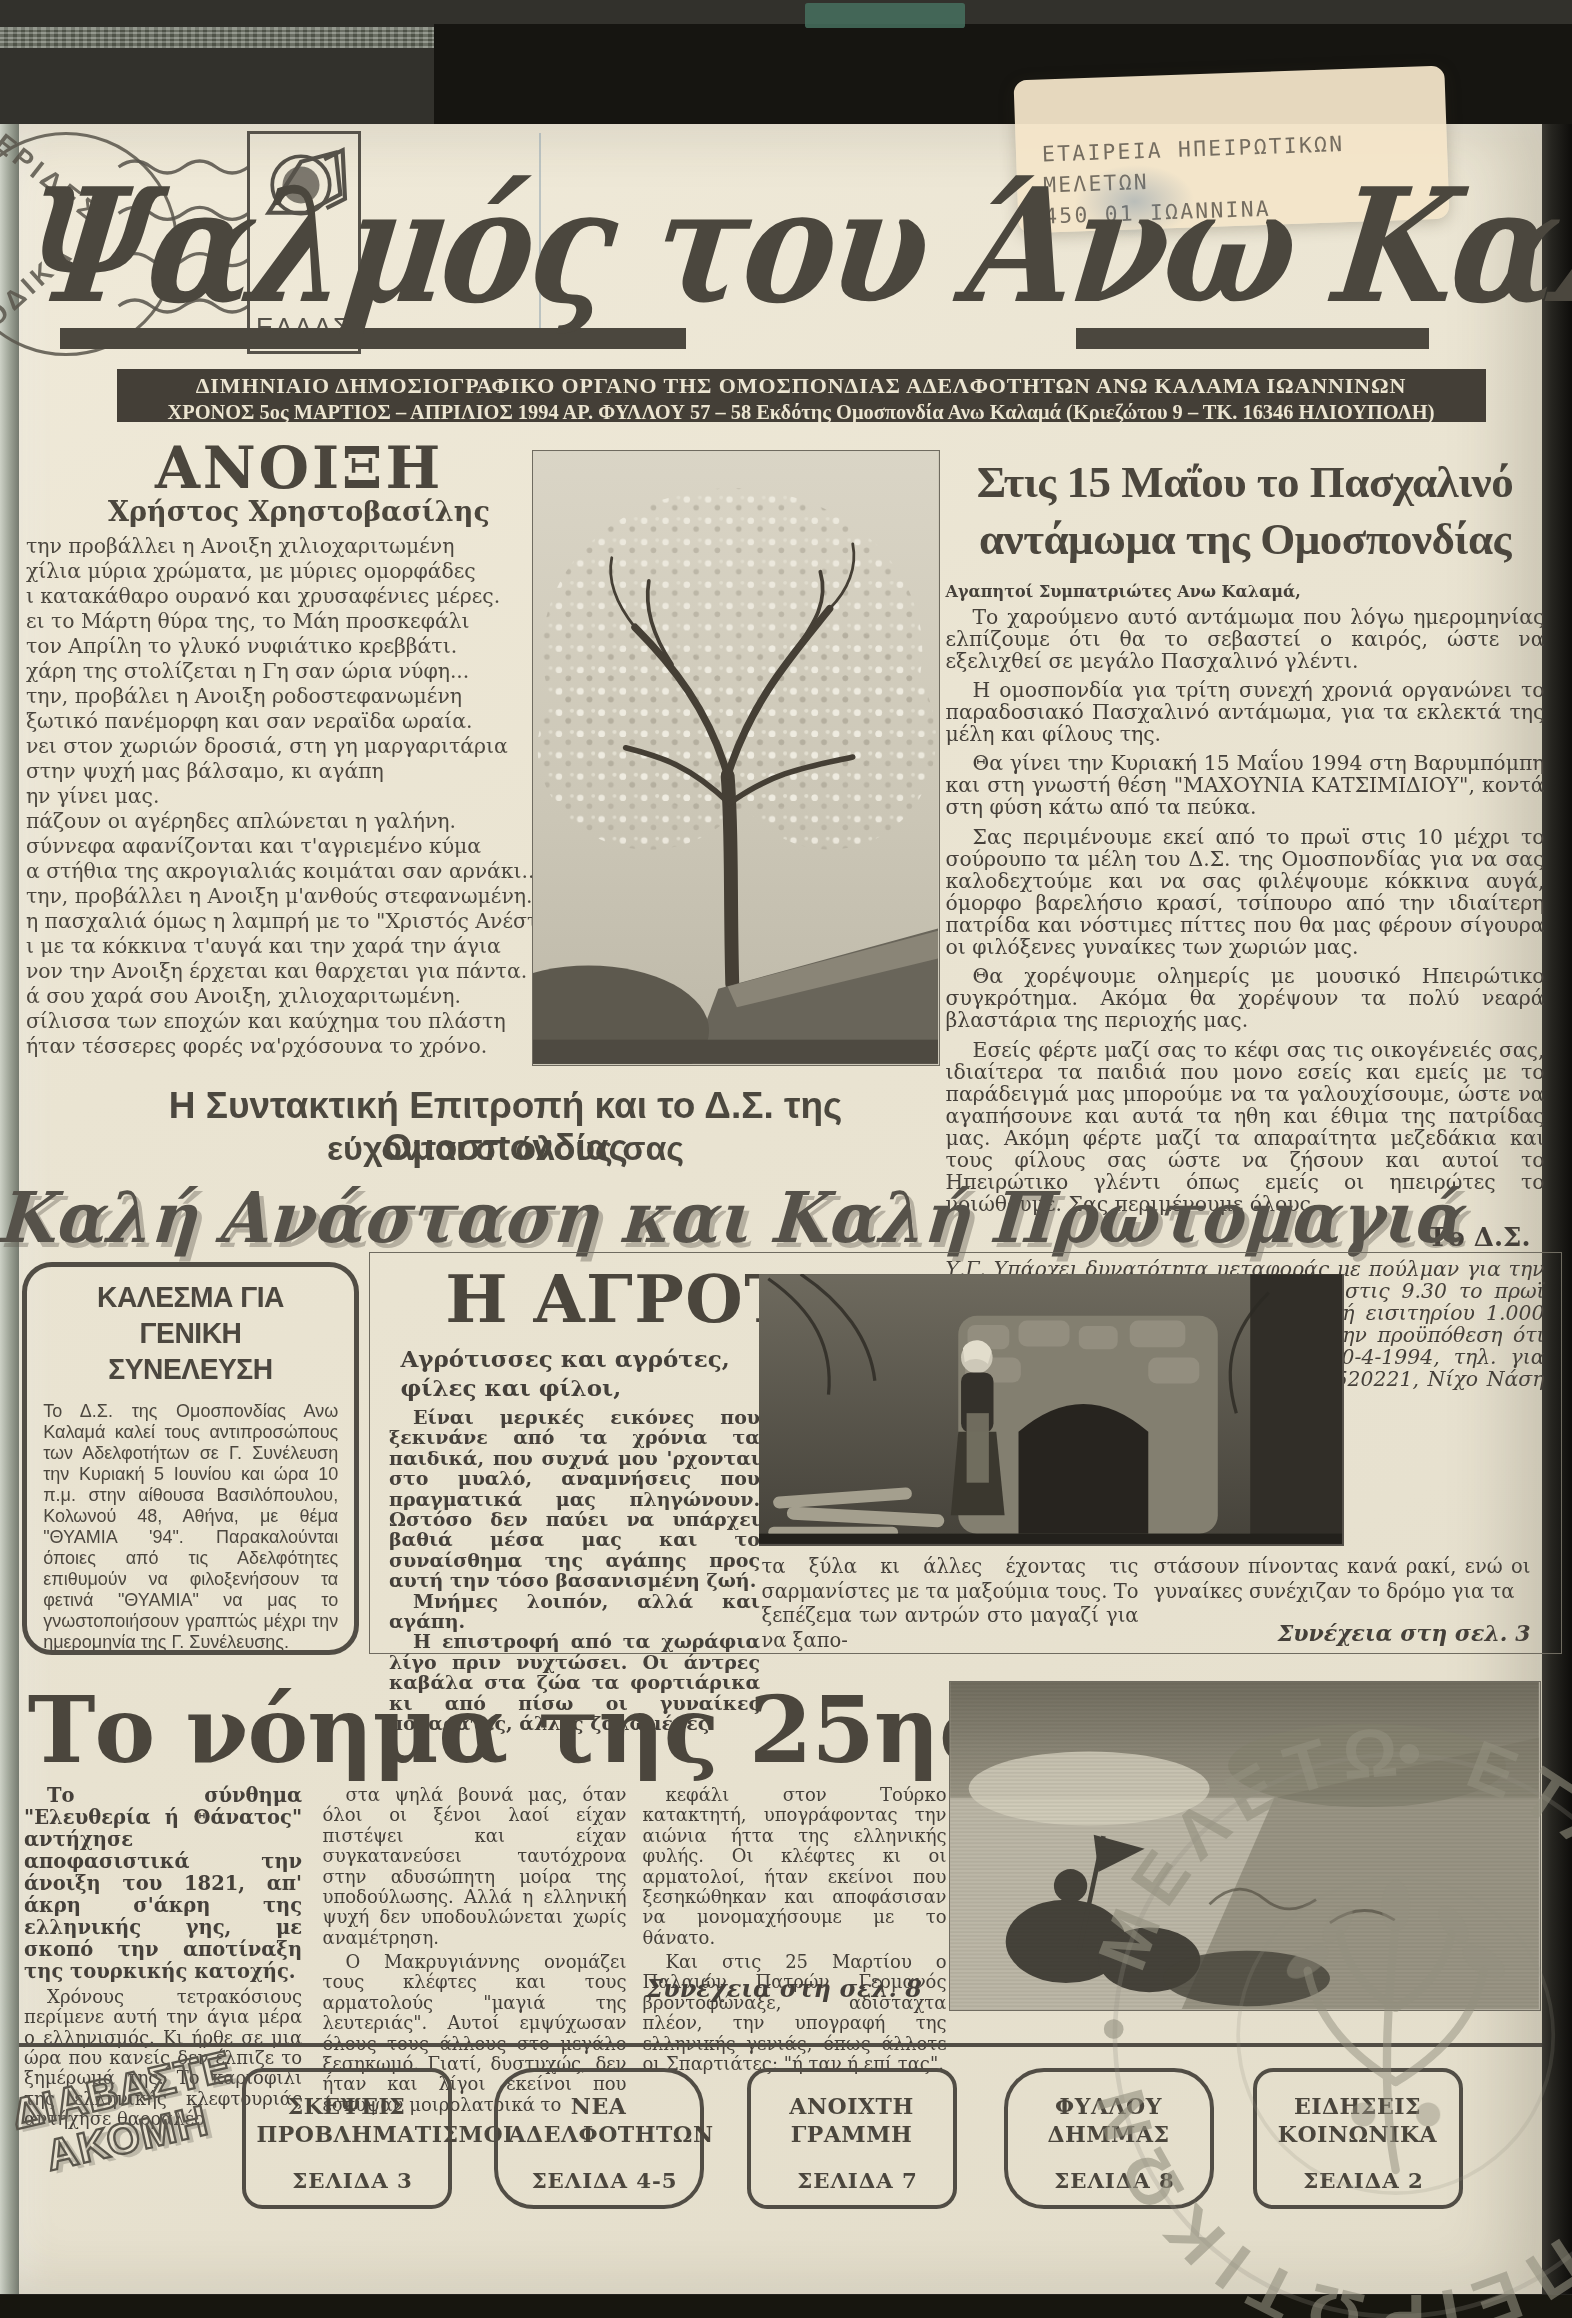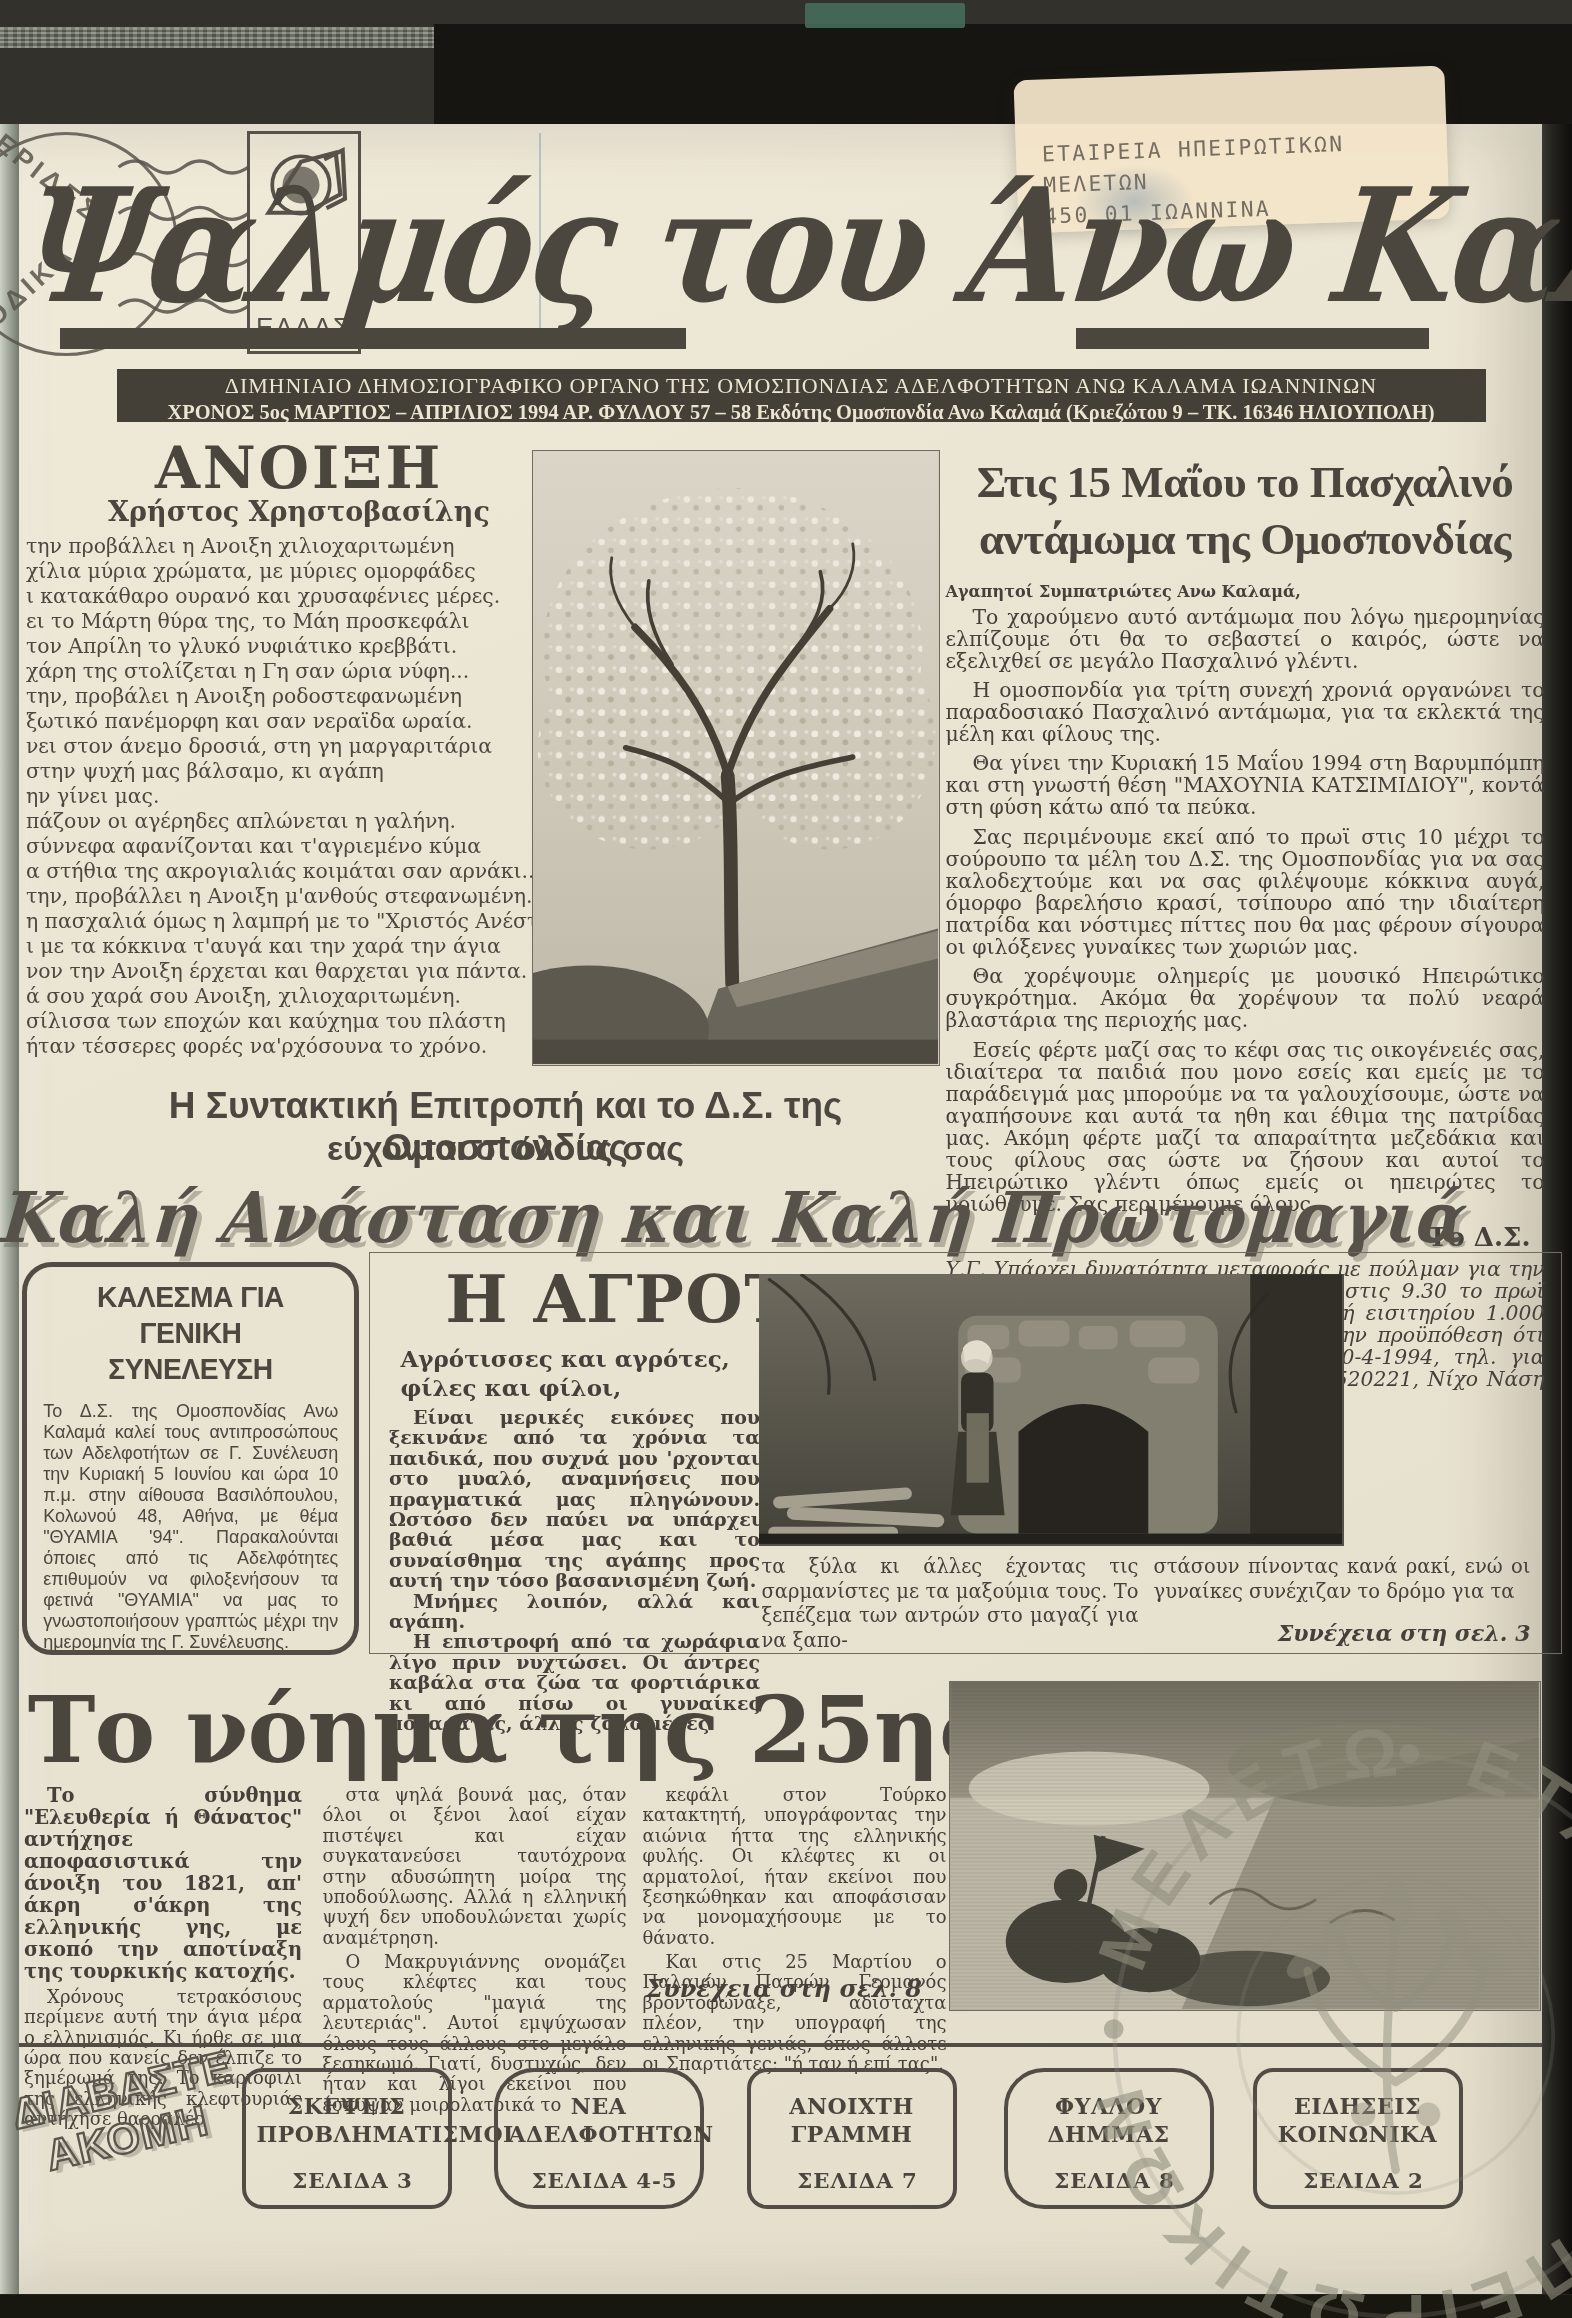--- a/index.html
+++ b/index.html
@@ -41,21 +41,21 @@
   .smudge{position:absolute;left:56px;top:88px;width:121px;height:74px;background:radial-gradient(ellipse at center,rgba(100,130,160,.4),transparent 70%);}
 
   
   .mast-bar{position:absolute;height:21.3px;background:#4b473e;top:204px;}
   .masthead-title{position:absolute;left:9.3px;top:40px;width:1505px;text-align:center;
     font-family:"DejaVu Serif",serif;font-style:italic;font-weight:bold;font-size:138px;
     color:#4b473e;white-space:nowrap;letter-spacing:-3.7px;
     transform:skewX(-7deg) scaleY(1.14);transform-origin:center;}
   .banner{position:absolute;left:98px;top:245px;width:1369px;height:53px;background:#443f37;color:#ece5d1;text-align:center;
     font-family:"Liberation Serif",serif;}
-  .banner-l1{font-size:22px;font-weight:normal;letter-spacing:0.9px;margin-top:4.2px;}
+  .banner-l1{font-size:22px;font-weight:bold;letter-spacing:0.9px;margin-top:4.2px;}
   .banner-l2{font-size:20.4px;font-weight:bold;margin-top:1.4px;}
 
   
   .spring-title{position:absolute;left:51px;top:310px;width:459px;text-align:center;font-size:58px;font-weight:bold;letter-spacing:2.8px;color:#4b463d;}
   .spring-author{position:absolute;left:51px;top:372px;width:459px;text-align:center;font-size:27px;font-weight:bold;color:#4b463d;}
   .poem{position:absolute;left:7.4px;top:410px;width:515px;font-size:20.4px;line-height:25px;color:#4c473f;}
   .poem-line{white-space:nowrap;overflow:hidden;}
 
   
   .tree-photo{position:absolute;left:513px;top:326px;width:408px;height:616px;border:1.4px solid #6f6b60;box-sizing:border-box;overflow:hidden;background:#cfcaba;}
@@ -177,21 +177,21 @@
   <div class="spring-author">Χρήστος Χρηστοβασίλης</div>
   <div class="poem">
       <div class="poem-line">την προβάλλει η Ανοιξη χιλιοχαριτωμένη</div>
       <div class="poem-line">χίλια μύρια χρώματα, με μύριες ομορφάδες</div>
       <div class="poem-line">ι κατακάθαρο ουρανό και χρυσαφένιες μέρες.</div>
       <div class="poem-line">ει το Μάρτη θύρα της, το Μάη προσκεφάλι</div>
       <div class="poem-line">τον Απρίλη το γλυκό νυφιάτικο κρεββάτι.</div>
       <div class="poem-line">χάρη της στολίζεται η Γη σαν ώρια νύφη...</div>
       <div class="poem-line">την, προβάλει η Ανοιξη ροδοστεφανωμένη</div>
       <div class="poem-line">ξωτικό πανέμορφη και σαν νεραϊδα ωραία.</div>
-      <div class="poem-line">νει στον άνεμο δροσιά, στη γη μαργαριτάρια</div>
+      <div class="poem-line">νει στον χωριών δροσιά, στη γη μαργαριτάρια</div>
       <div class="poem-line">στην ψυχή μας βάλσαμο, κι αγάπη</div>
       <div class="poem-line">ην γίνει μας.</div>
       <div class="poem-line">πάζουν οι αγέρηδες απλώνεται η γαλήνη.</div>
       <div class="poem-line">σύννεφα αφανίζονται και τ'αγριεμένο κύμα</div>
       <div class="poem-line">α στήθια της ακρογιαλιάς κοιμάται σαν αρνάκι...</div>
       <div class="poem-line">την, προβάλλει η Ανοιξη μ'ανθούς στεφανωμένη.</div>
       <div class="poem-line">η πασχαλιά όμως η λαμπρή με το "Χριστός Ανέστη"</div>
       <div class="poem-line">ι με τα κόκκινα τ'αυγά και την χαρά την άγια</div>
       <div class="poem-line">νον την Ανοιξη έρχεται και θαρχεται για πάντα.</div>
       <div class="poem-line">ά σου χαρά σου Ανοιξη, χιλιοχαριτωμένη.</div>

